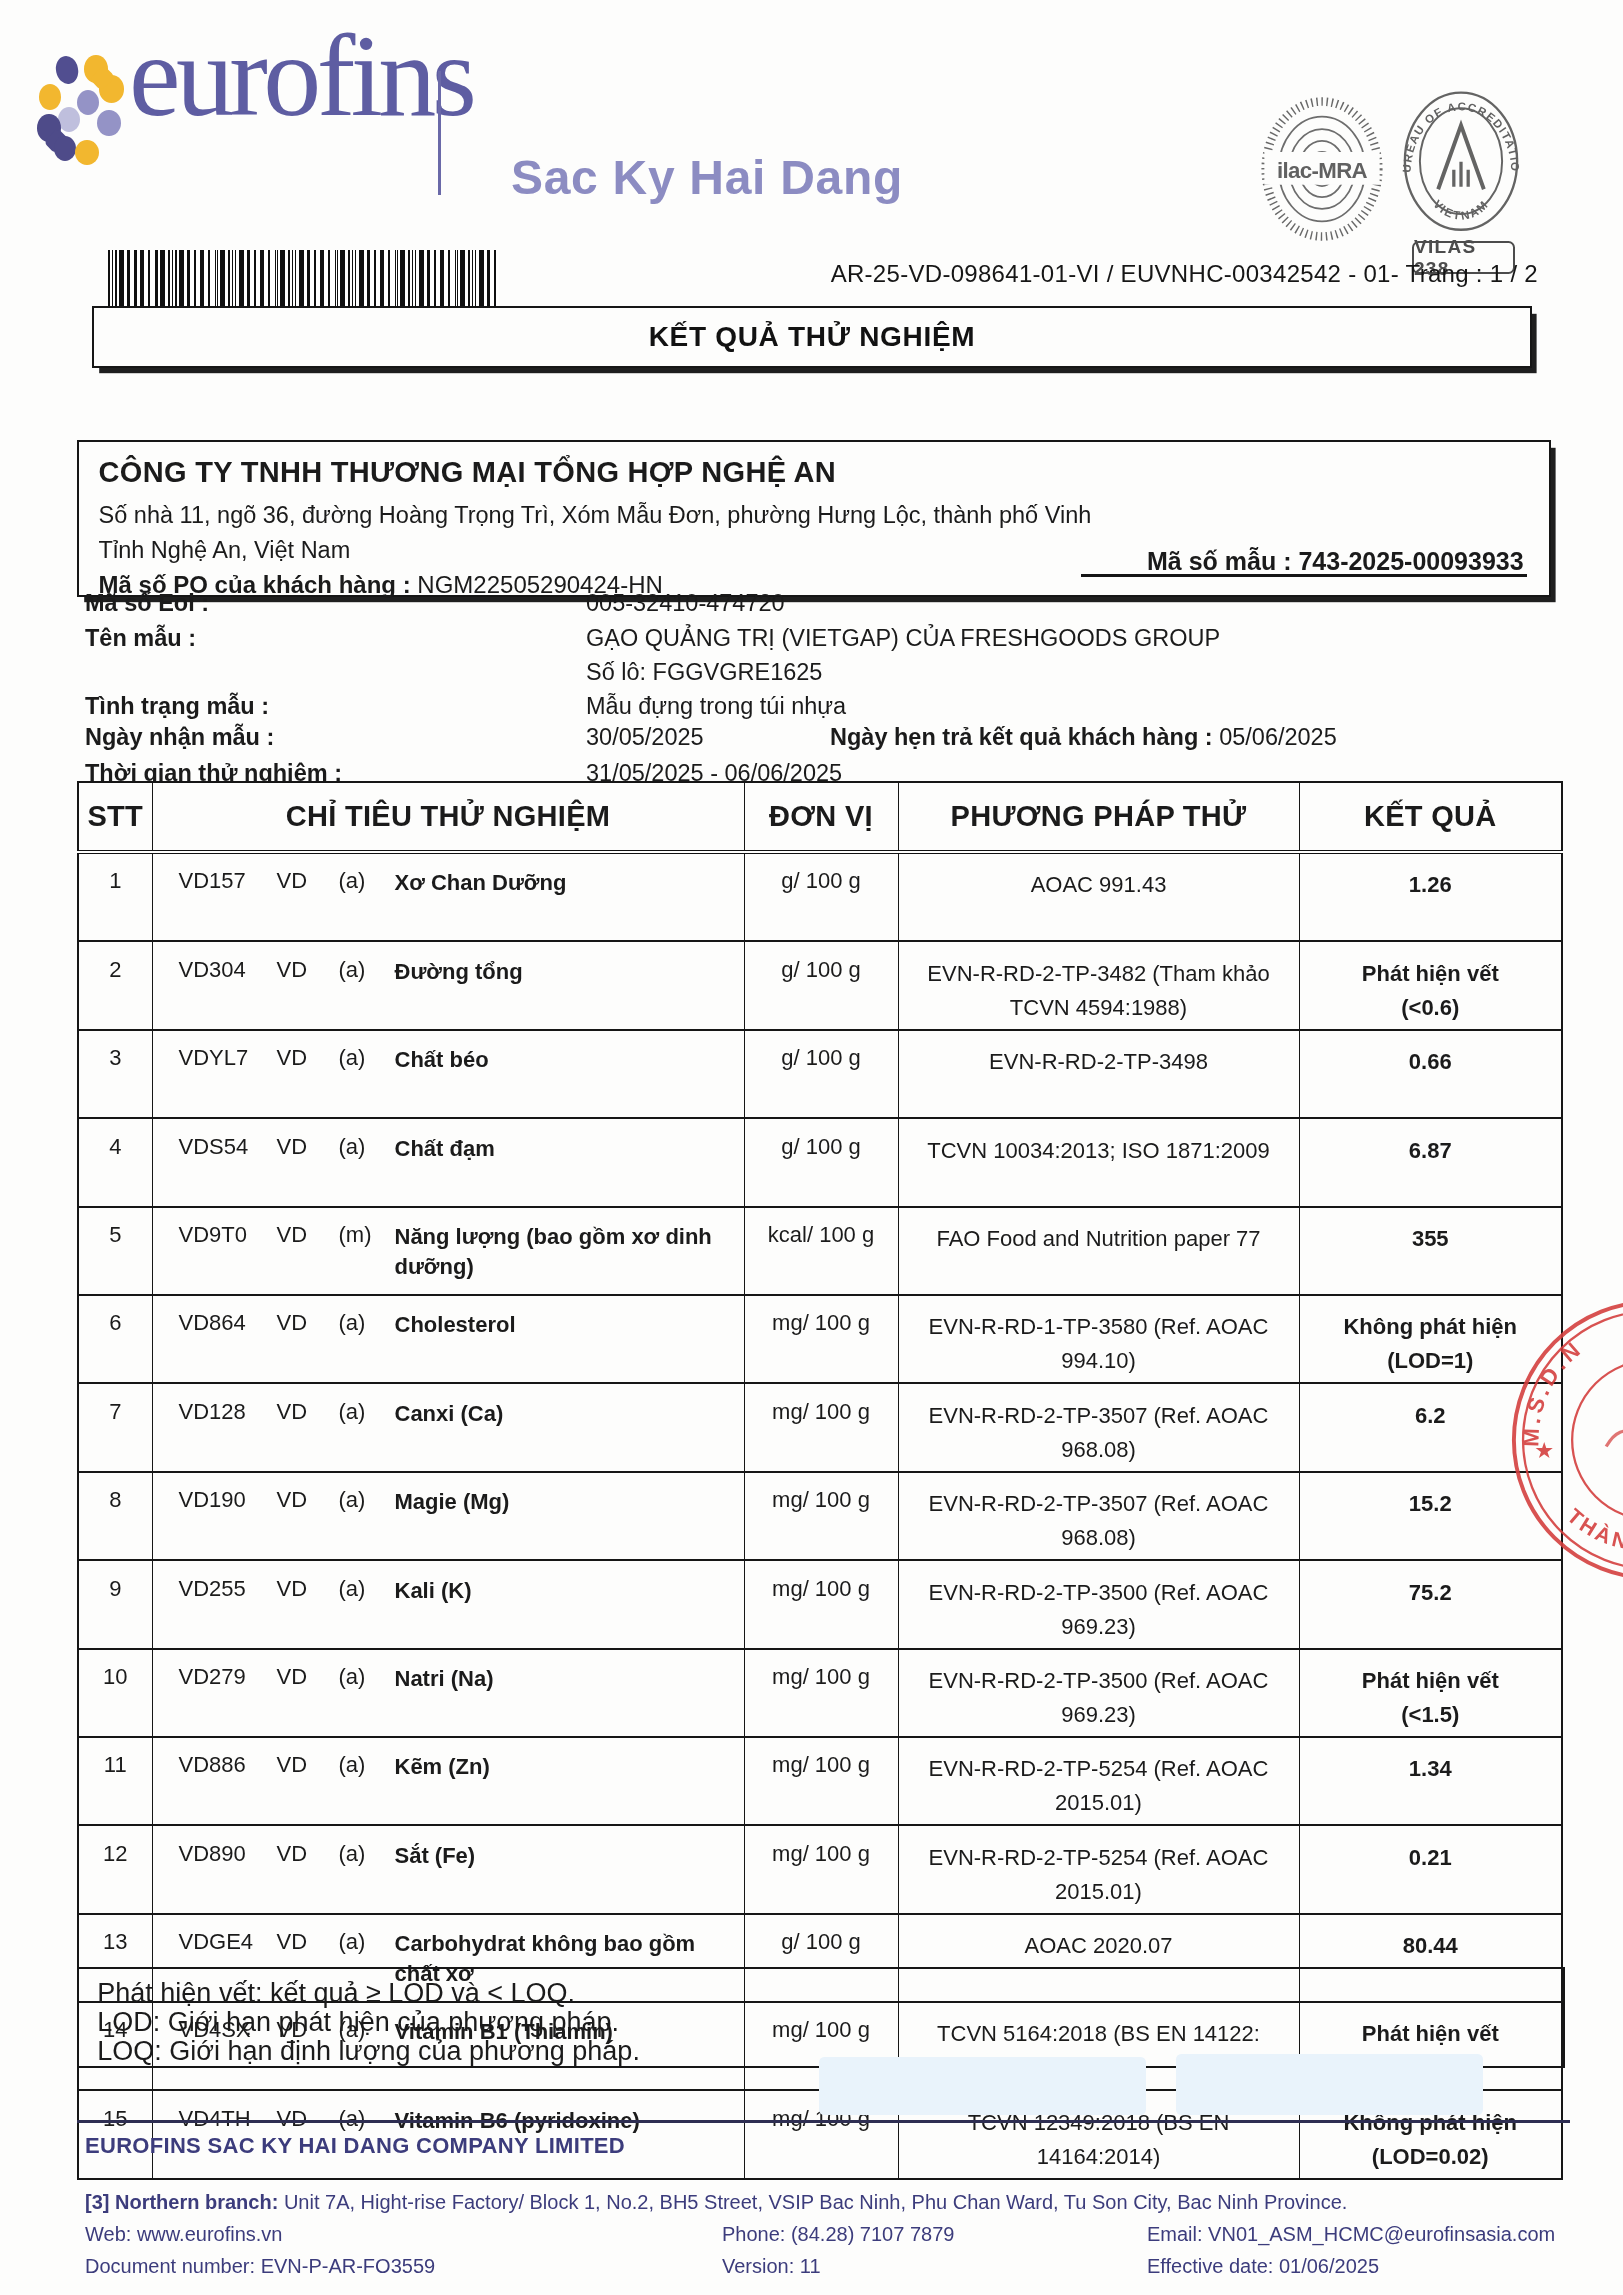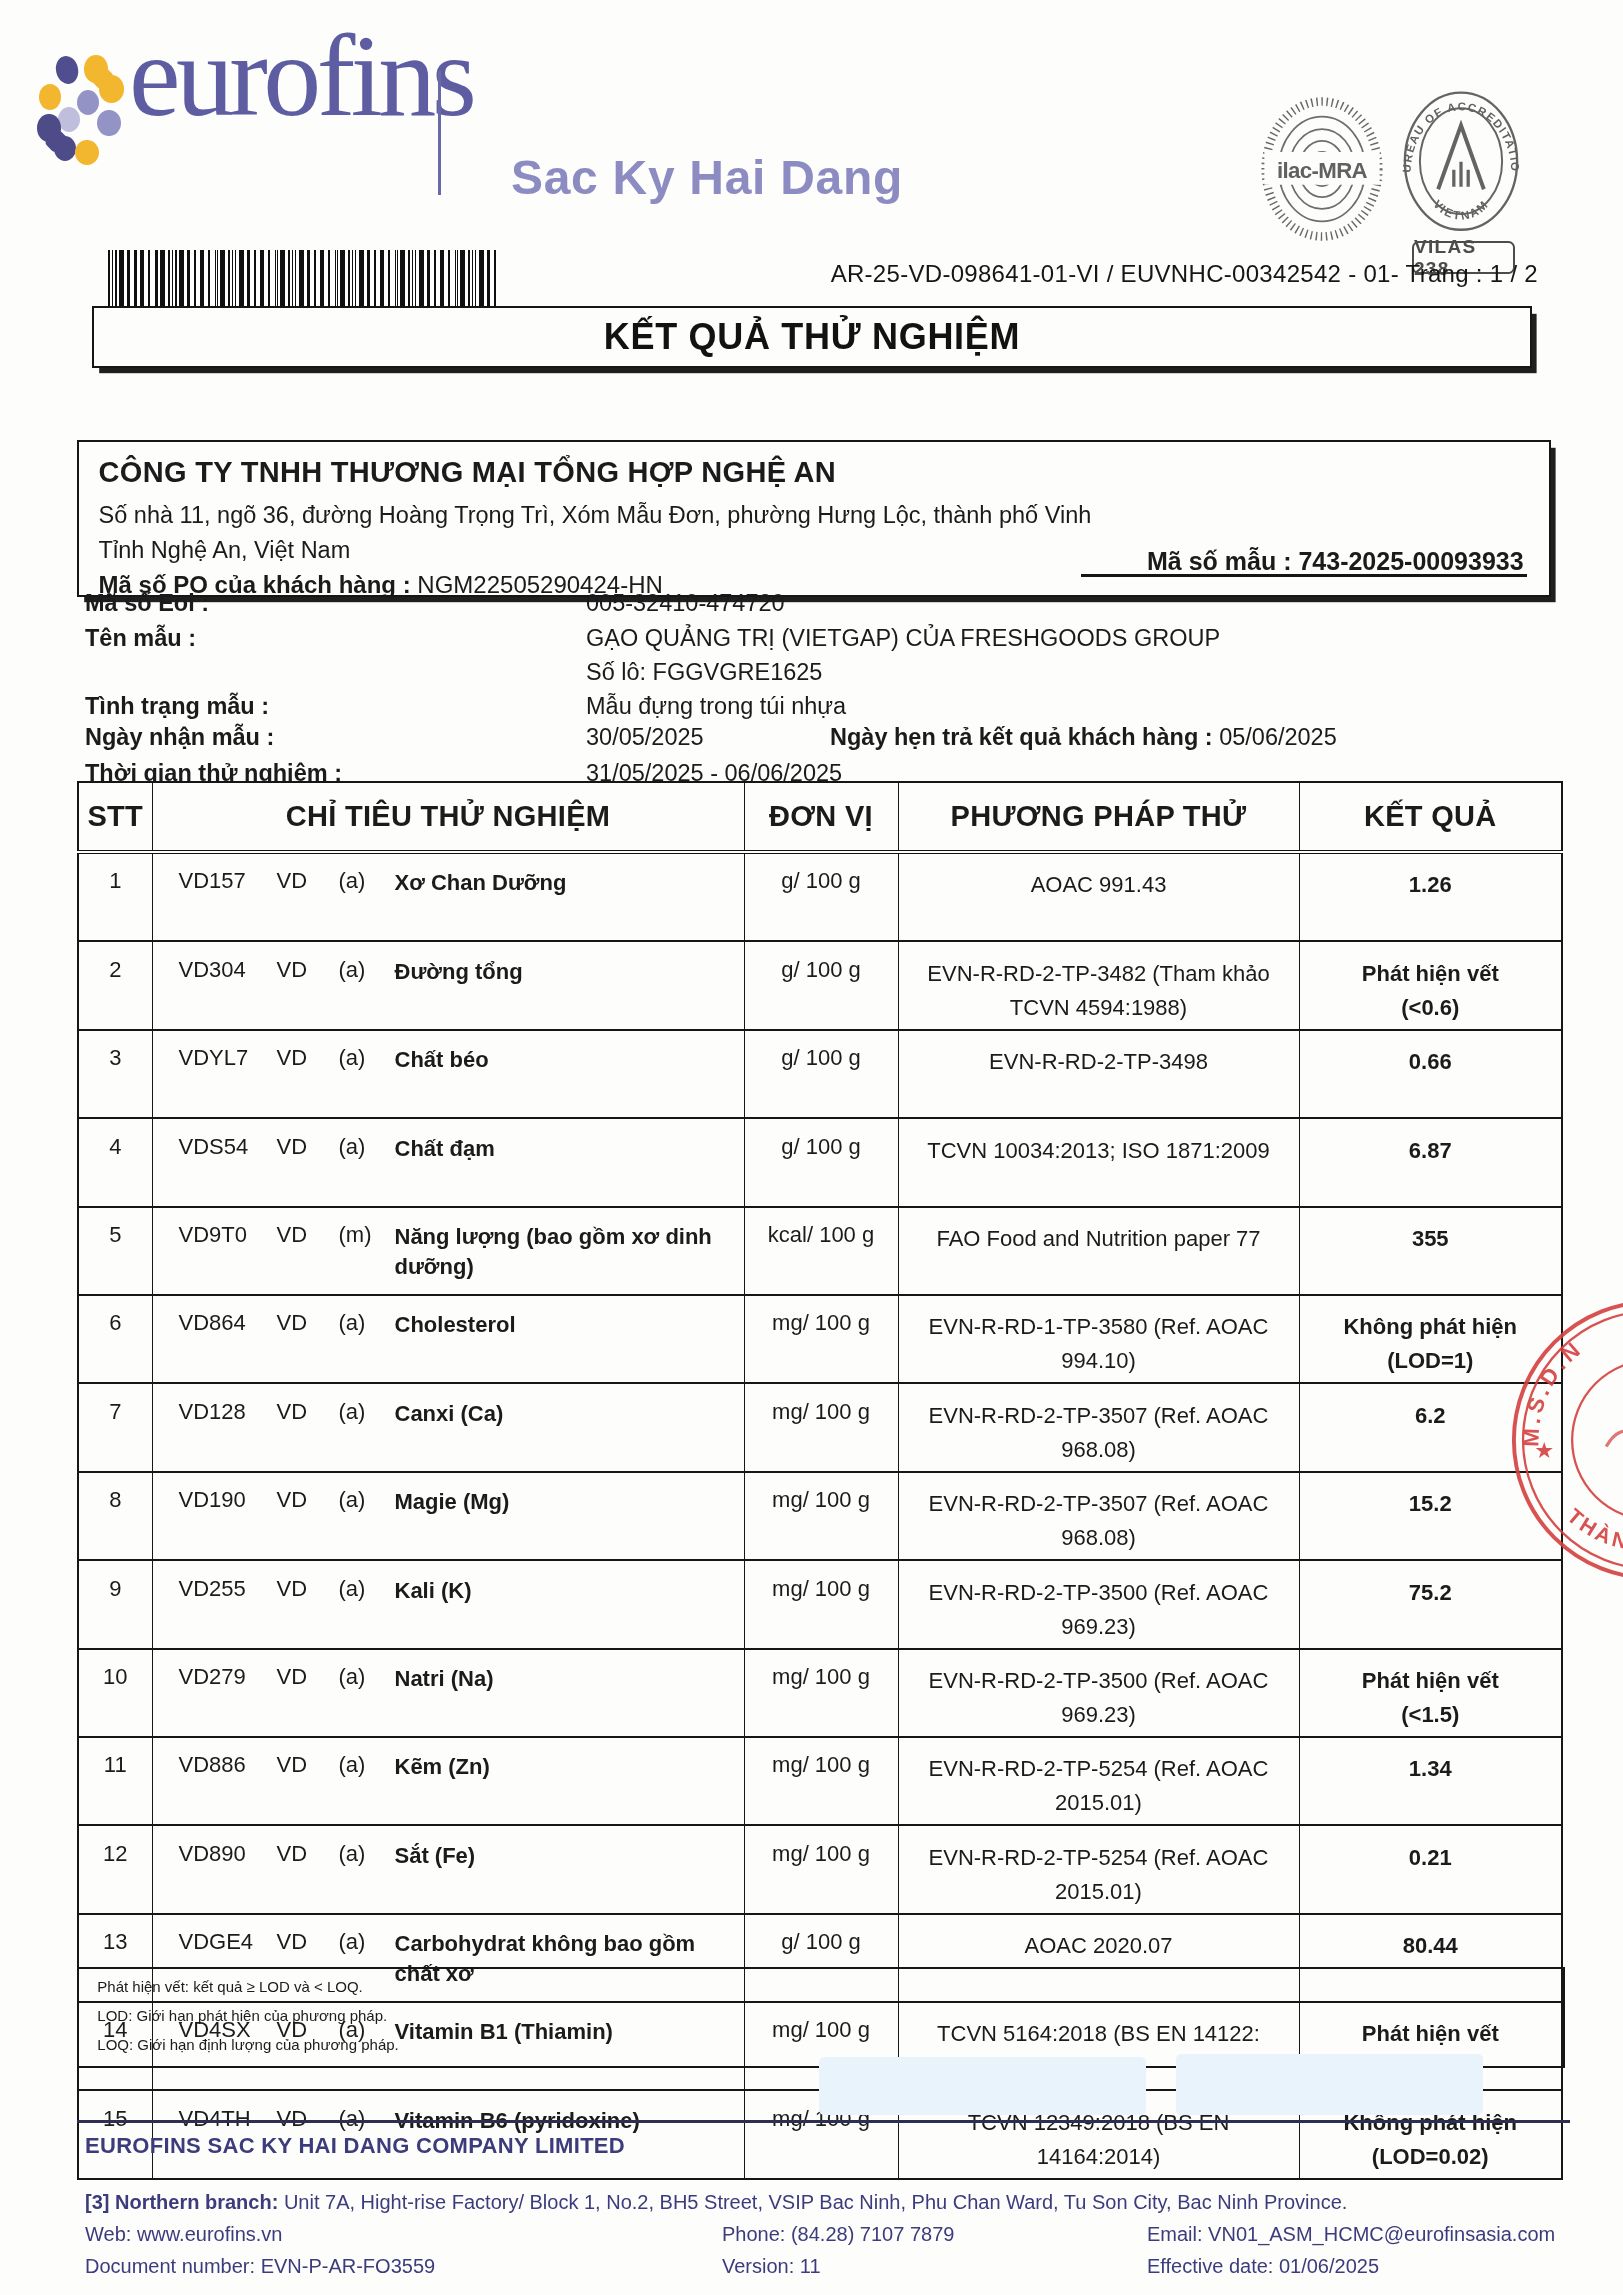--- a/index.html
+++ b/index.html
@@ -38,21 +38,21 @@
   .doc-ref{
     position:absolute;left:752px;top:260px;width:786px;text-align:right;
     font-size:24px;color:#161616;letter-spacing:0.3px;
   }
   
   .shadow-box{border:2.6px solid #161616;background:#fdfdfc;box-shadow:5.9px 6.5px 0 -1.3px #1f1f1f;}
   .title-box{
     position:absolute;left:92px;top:306px;width:1436px;height:58px;
     display:flex;align-items:center;justify-content:center;
   }
-  .title-box .t{font-size:36px;font-weight:bold;letter-spacing:0.7px;color:#121212;}
+  .title-box .t{font-size:28px;font-weight:bold;letter-spacing:0.7px;color:#121212;}
   
   .customer-box{position:absolute;left:77px;top:392px;width:1470px;height:153px;padding:0;margin-top:48px;}
   .customer-box .name{position:absolute;left:19.6px;top:14.4px;font-size:29px;font-weight:bold;letter-spacing:0.3px;}
   .customer-box .addr1{position:absolute;left:19.6px;top:60px;font-size:23.5px;}
   .customer-box .addr2{position:absolute;left:19.6px;top:95px;font-size:23.5px;}
   .customer-box .po{position:absolute;left:19.6px;top:129px;font-size:24px;}
   .customer-box .po b{font-weight:bold;}
   
   .sample-code{position:absolute;left:1147px;top:547px;font-size:25px;font-weight:bold;white-space:nowrap;}
   .sample-code-rule{position:absolute;left:1081px;top:574px;width:446px;height:3.3px;background:#151515;}
@@ -76,21 +76,21 @@
     font-size:22px;padding-top:14.4px;
   }
   td.c-stt{text-align:center;}
   td.c-param .pgrid{display:grid;grid-template-columns:98px 62px 56px auto;padding-left:25px;align-items:start;}
   td.c-param .p-name{font-weight:bold;white-space:pre-line;line-height:30px;}
   td.c-unit{text-align:center;}
   td.c-method{text-align:center;white-space:pre-line;line-height:34px;}
   td.c-result{text-align:center;font-weight:bold;white-space:pre-line;line-height:34px;}
   
   .notes-box{position:absolute;left:77px;top:1967px;width:1484px;height:97px;border:2.6px solid #161616;}
-  .notes-box .n{position:absolute;left:18.3px;font-size:15px;white-space:nowrap;}
+  .notes-box .n{position:absolute;left:18.3px;font-size:27px;white-space:nowrap;}
   
   .blue-blot{position:absolute;background:#e9f3fb;border-radius:5.2px;}
   
   .red-seal{position:absolute;left:1508px;top:1296px;width:288px;height:288px;opacity:.9;}
   
   .footer-rule{position:absolute;left:77px;top:2120px;width:1493px;height:2.6px;background:#2e2e52;}
   .footer{position:absolute;left:85px;top:2133px;width:1488px;color:#3c3c7c;}
   .footer .co{font-size:22px;font-weight:bold;letter-spacing:0.3px;}
   .footer .ln{position:absolute;font-size:20px;white-space:nowrap;}
   .footer b{font-weight:bold;}

